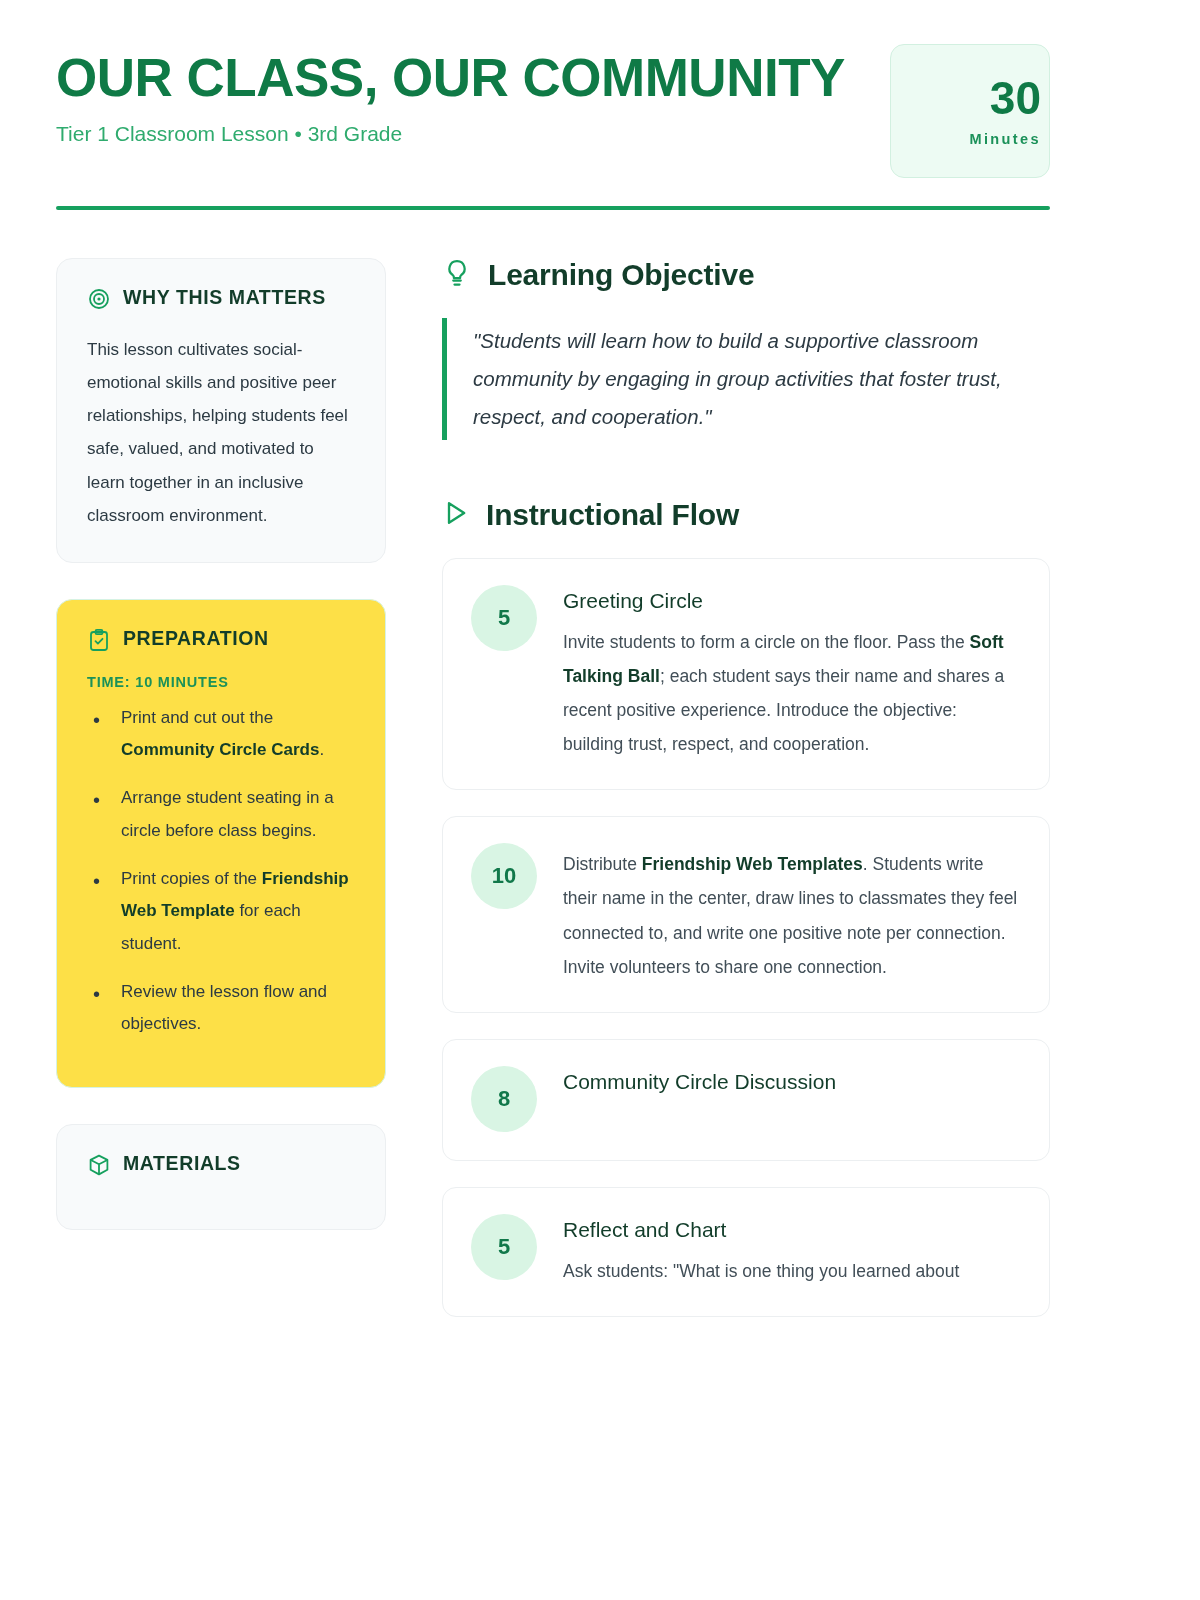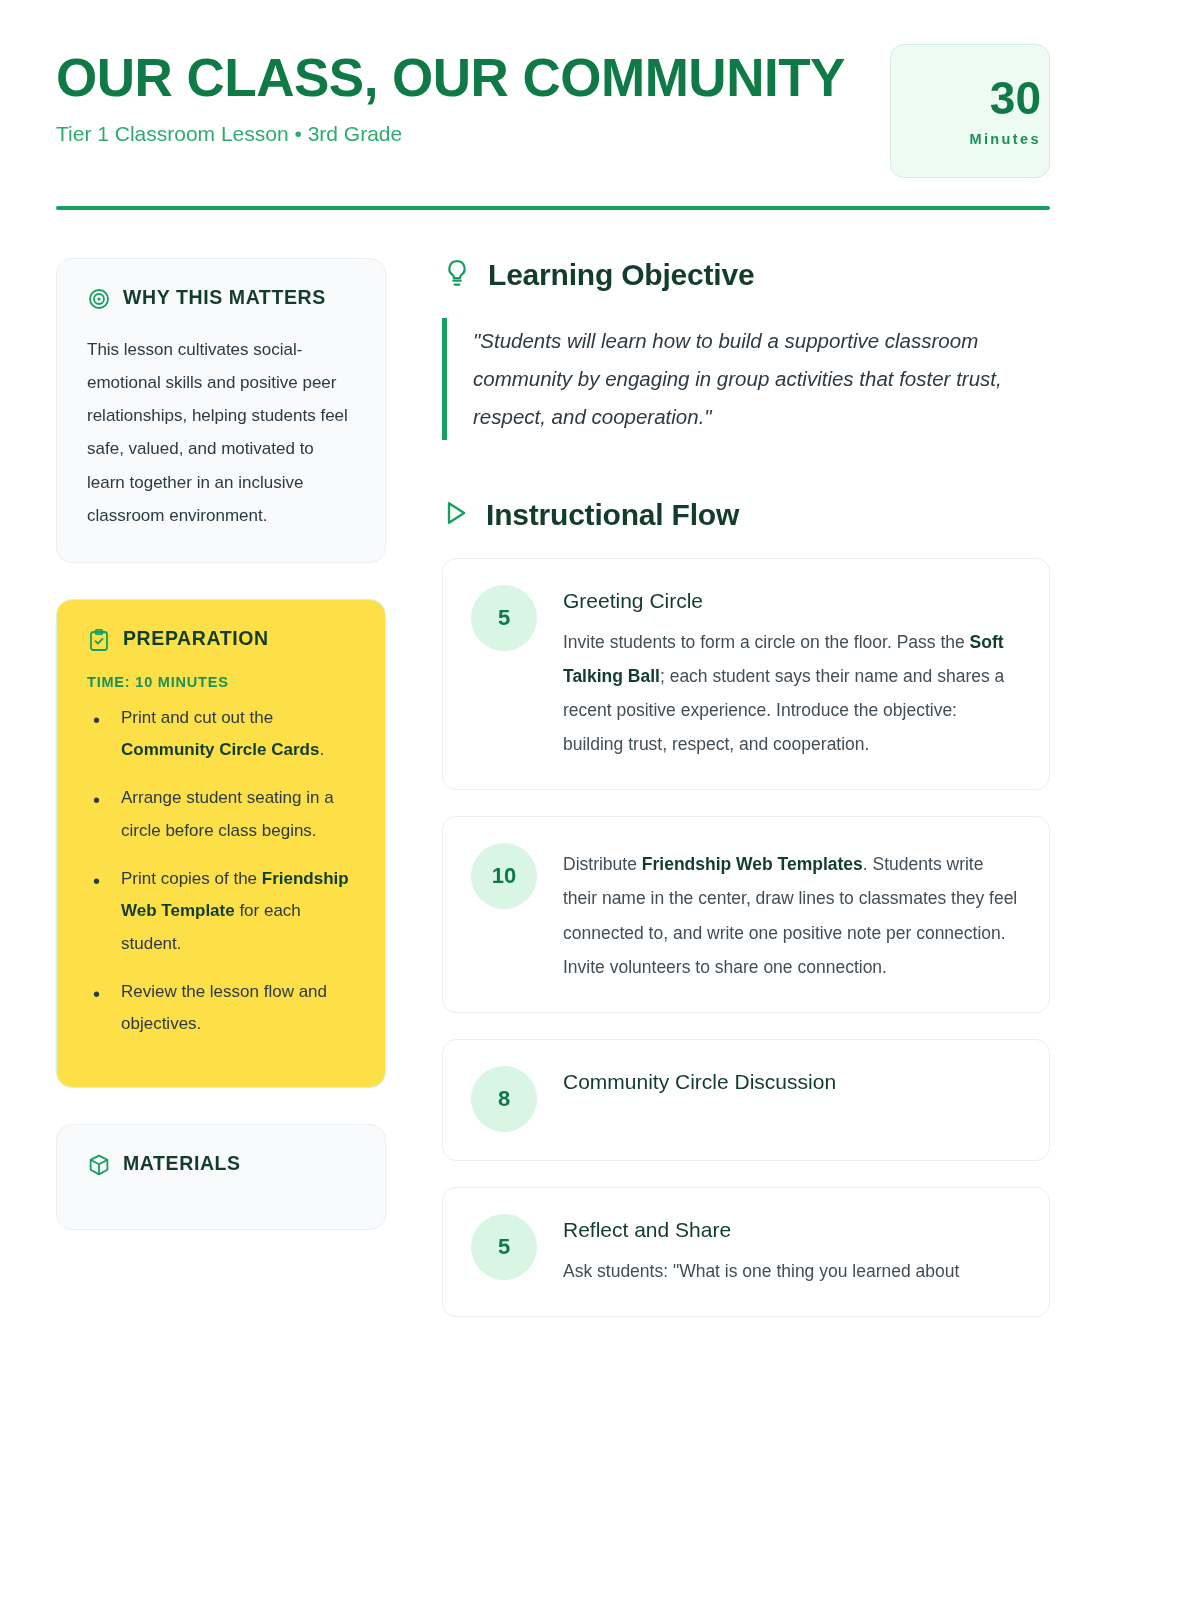--- a/index.html
+++ b/index.html
@@ -332,20 +332,20 @@
       <div class="flow-card">
         <div class="flow-badge">8</div>
         <div class="flow-body">
           <div class="flow-title">Community Circle Discussion</div>
         </div>
       </div>
 
       <div class="flow-card">
         <div class="flow-badge">5</div>
         <div class="flow-body">
-          <div class="flow-title">Reflect and Share</div>
+          <div class="flow-title">Reflect and Chart</div>
           <div class="flow-text"><span>Ask students: "What is one thing you learned about</span></div>
         </div>
       </div>
 
     </main>
   </div>
 </div>
 
 </body></html>

